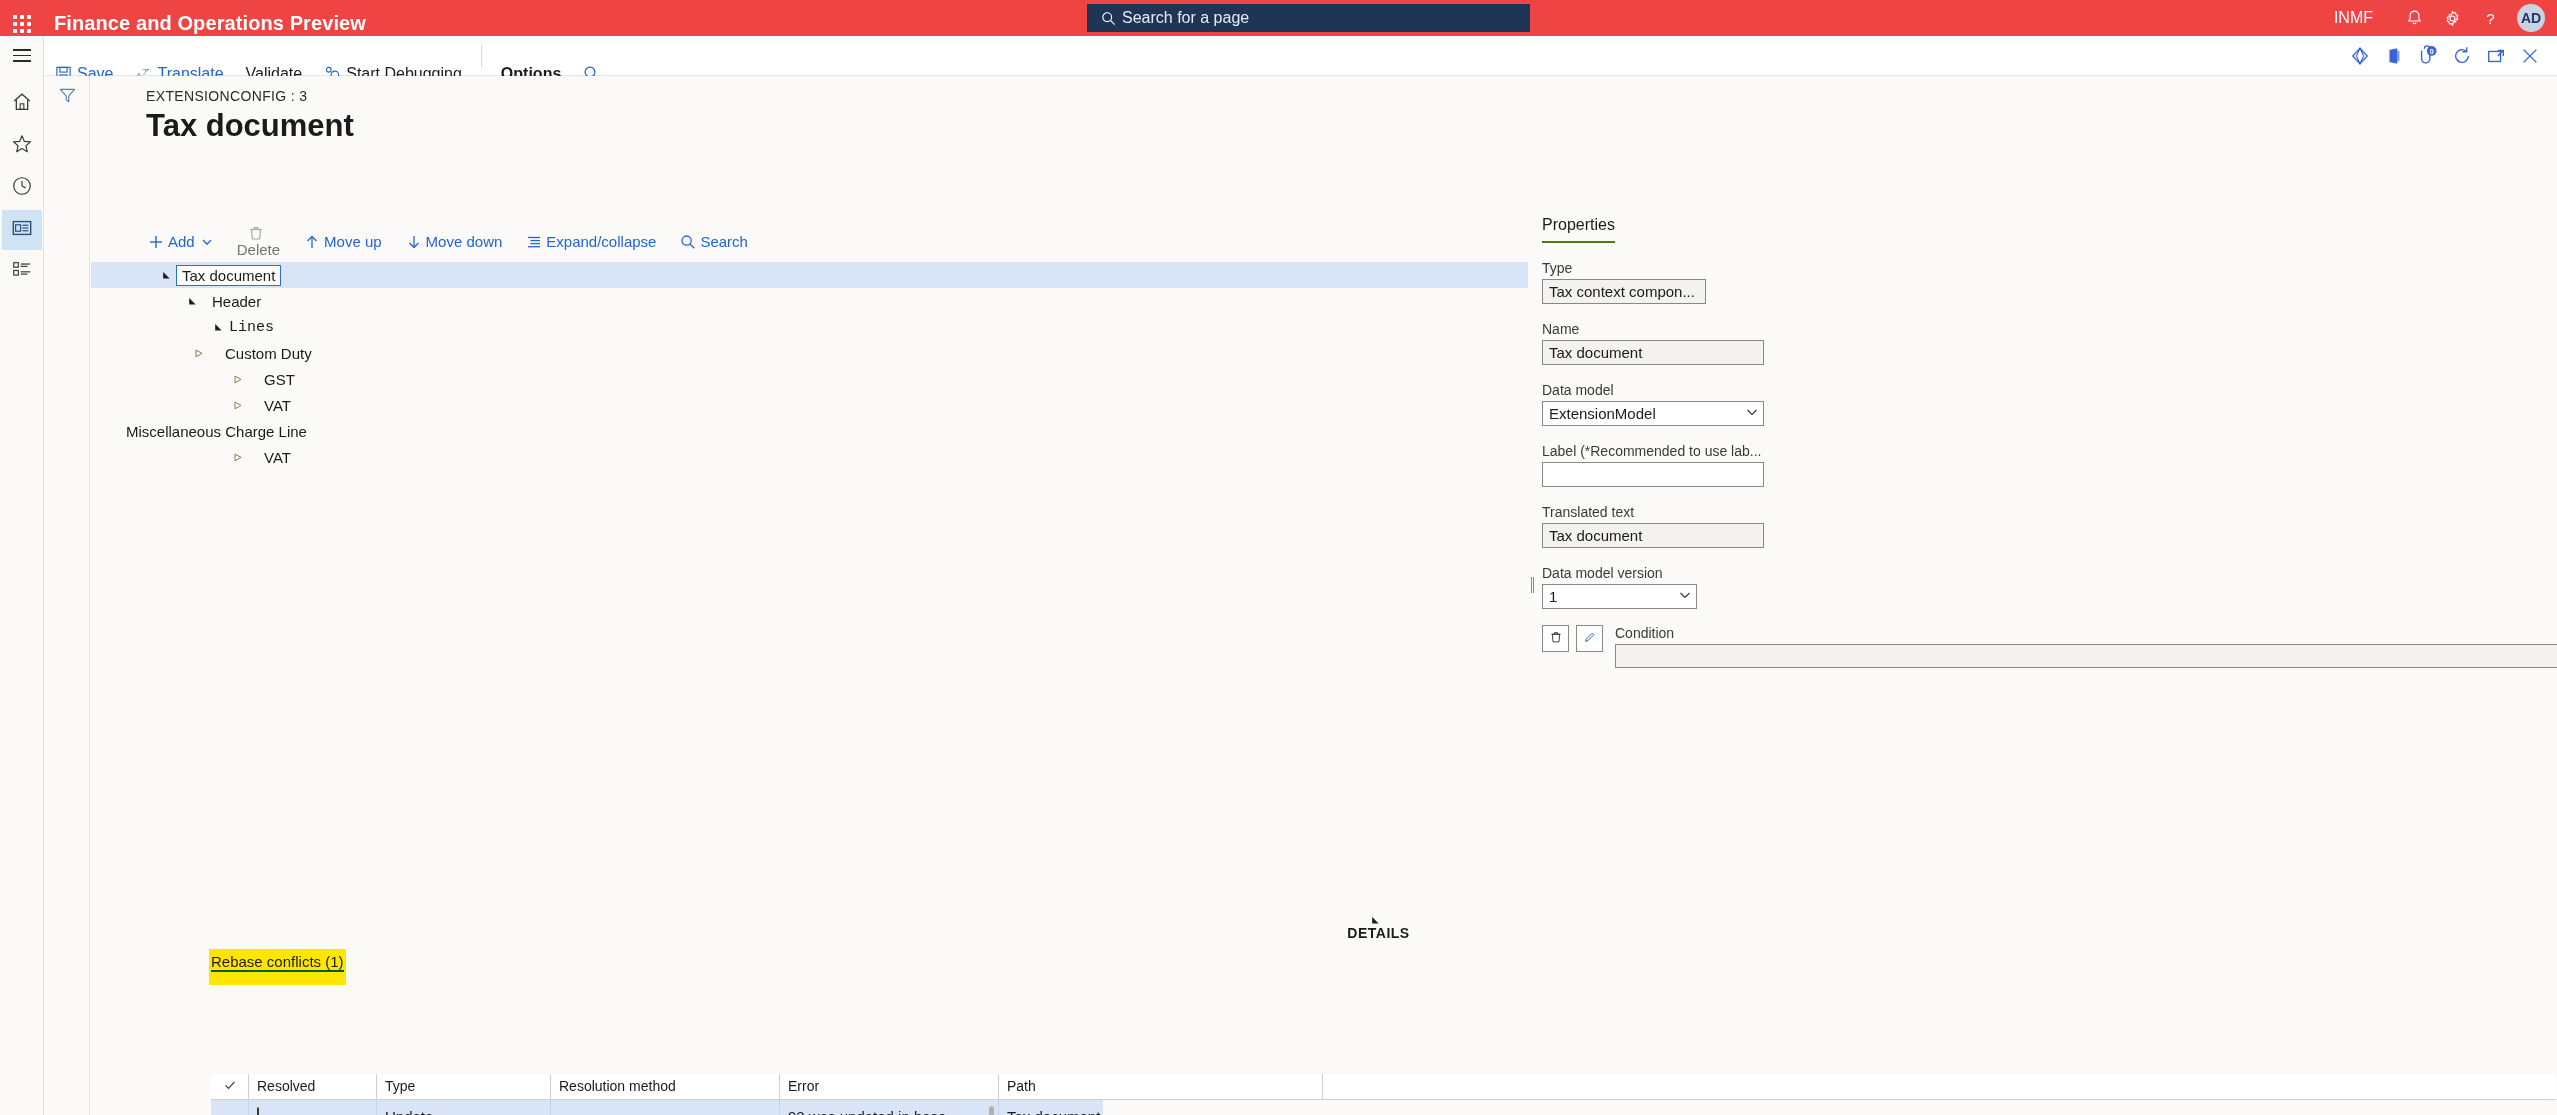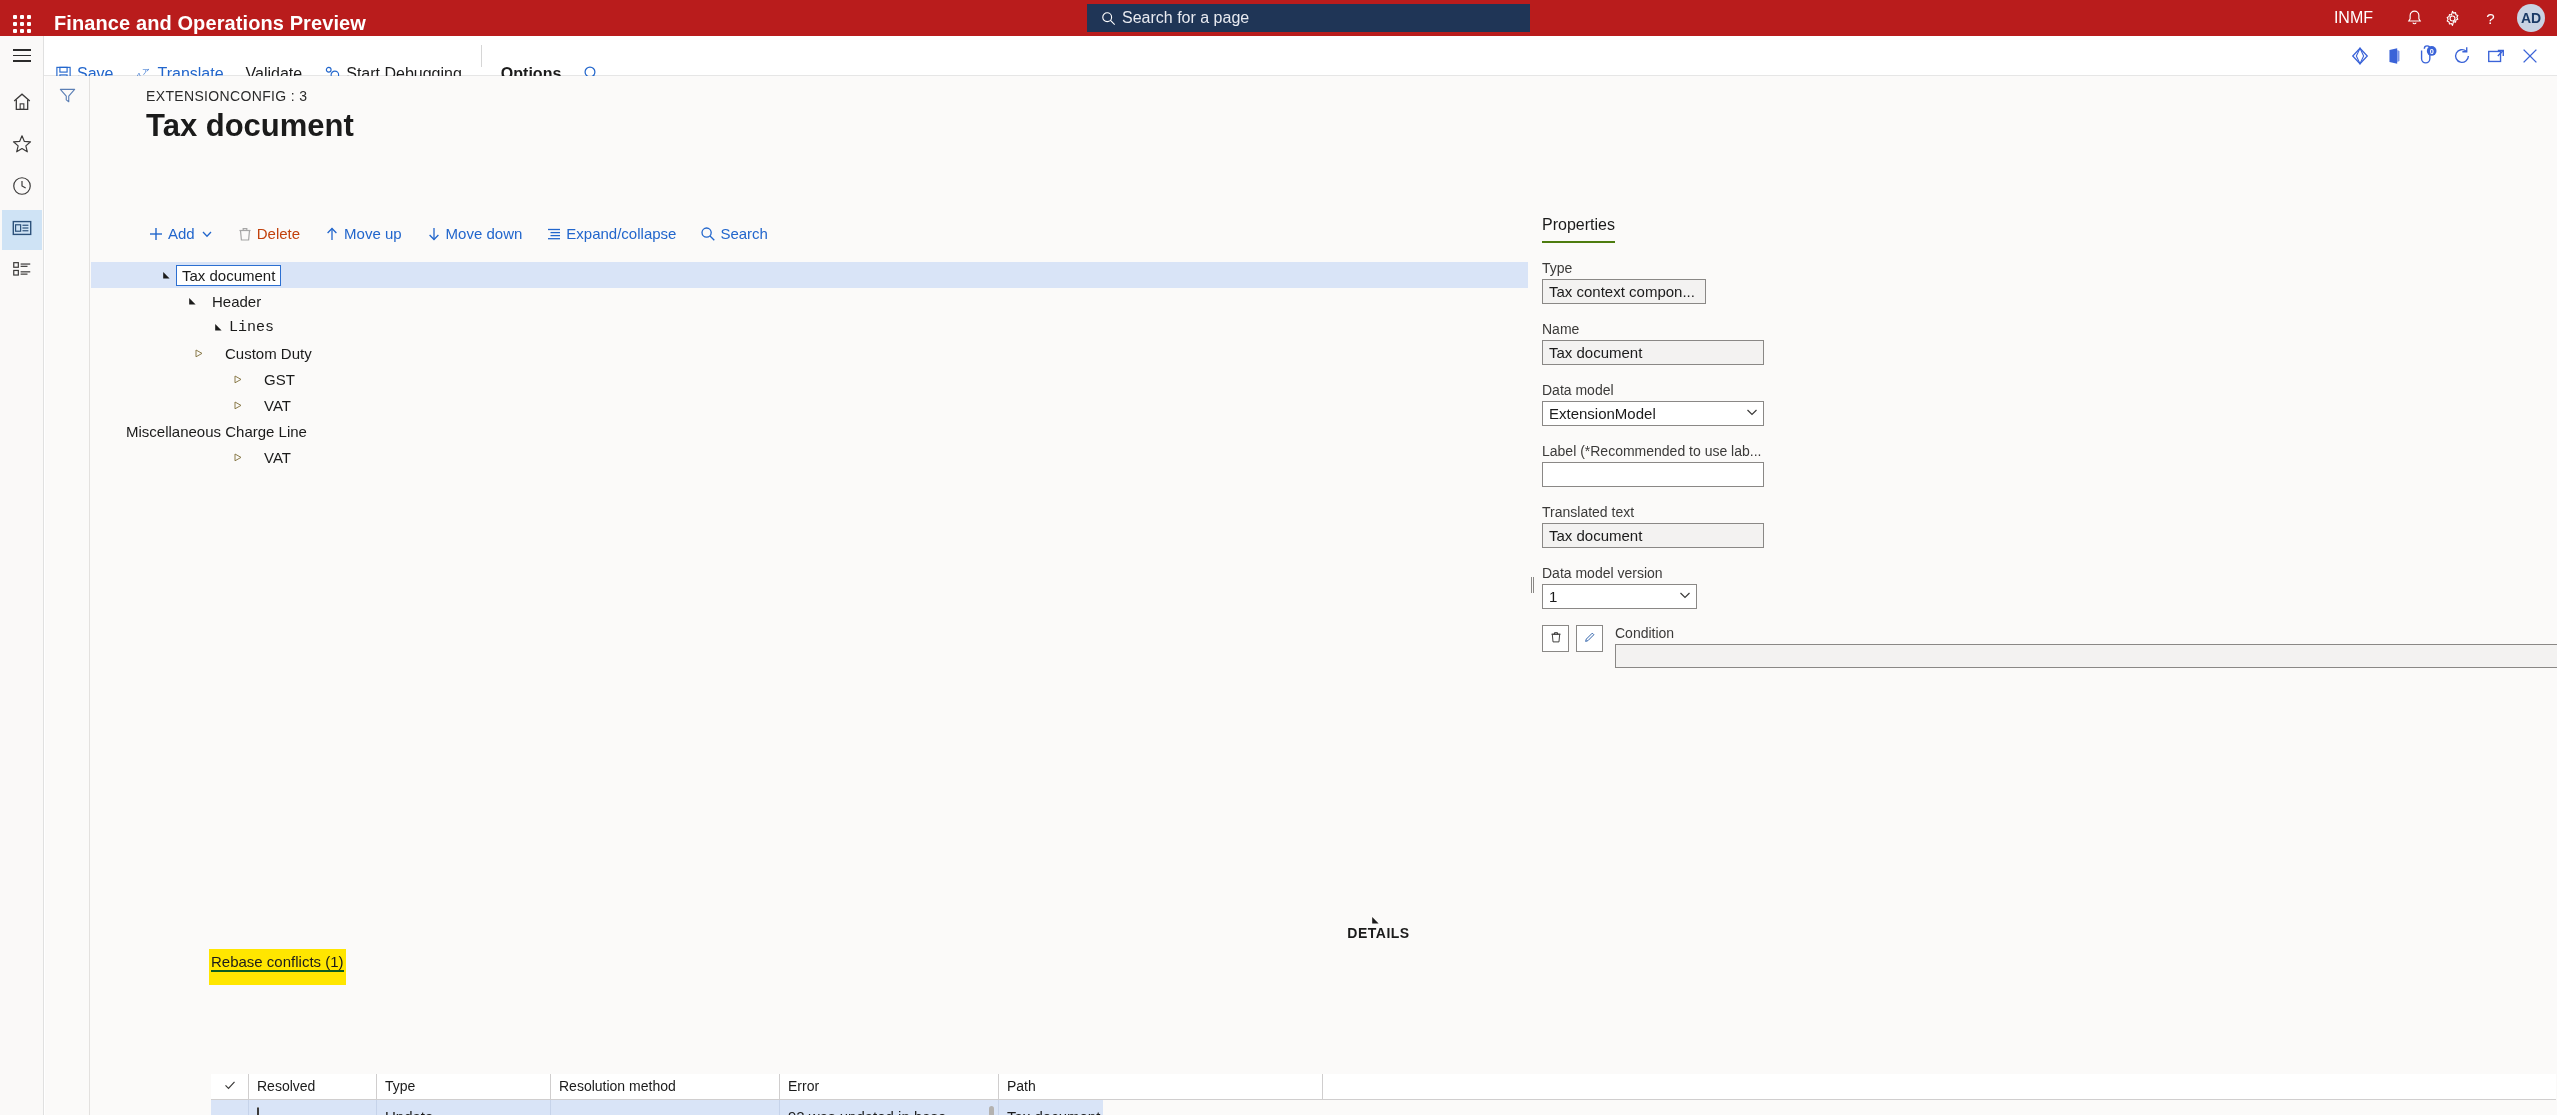--- a/index.html
+++ b/index.html
@@ -7,21 +7,21 @@
     width: 2557px; height: 1115px;
     font-family: "Liberation Sans", sans-serif;
     background: #ffffff;
     overflow: hidden;
   }
   body { position: relative; }
 
   
   .topbar {
     position: absolute; top: 0; left: 0; width: 2557px; height: 47px;
-    background: #b91c1c; display: flex; align-items: center;
+    background: #ef4444; display: flex; align-items: center;
   }
   .waffle {
     width: 44px; height: 36px; display: flex; align-items: center; justify-content: center;
     cursor: pointer;
   }
   .waffle-grid { display: grid; grid-template-columns: repeat(3, 4px); grid-gap: 3px; }
   .waffle-grid i { width: 4px; height: 4px; background: #ffffff; border-radius: 1px; display: block; }
   .app-title {
     color: #ffffff; font-size: 20px; font-weight: 600; margin-left: 10px;
     letter-spacing: 0.1px; white-space: nowrap;
@@ -112,21 +112,21 @@
     position: absolute; left: 55px; top: 32px; font-size: 31px; font-weight: 600;
     color: #1b1b1b; white-space: nowrap;
   }
   .treetoolbar {
     position: absolute; left: 55px; top: 145px; display: flex; align-items: center;
   }
   .tb-item {
     display: flex; align-items: center; font-size: 15px; color: #2266cc;
     padding: 4px 10px 4px 2px; margin-right: 12px; cursor: pointer; white-space: nowrap;
   }
-  .tb-item.disabled { color: #c2410c; cursor: default; }
+  .tb-item.disabled { color: #737373; cursor: default; flex-direction: column; }
   .tb-item .ico { margin-right: 4px; display: flex; align-items: center; }
   .chev { margin-left: 6px; display: flex; }
 
   
   .tree { position: absolute; left: 0; top: 186px; width: 1437px; }
   .tree-row {
     display: flex; align-items: center; height: 26px; font-size: 15px; color: #1b1b1b;
     cursor: pointer; white-space: nowrap;
   }
   .tree-row.selected { background: #d9e4f7; }

